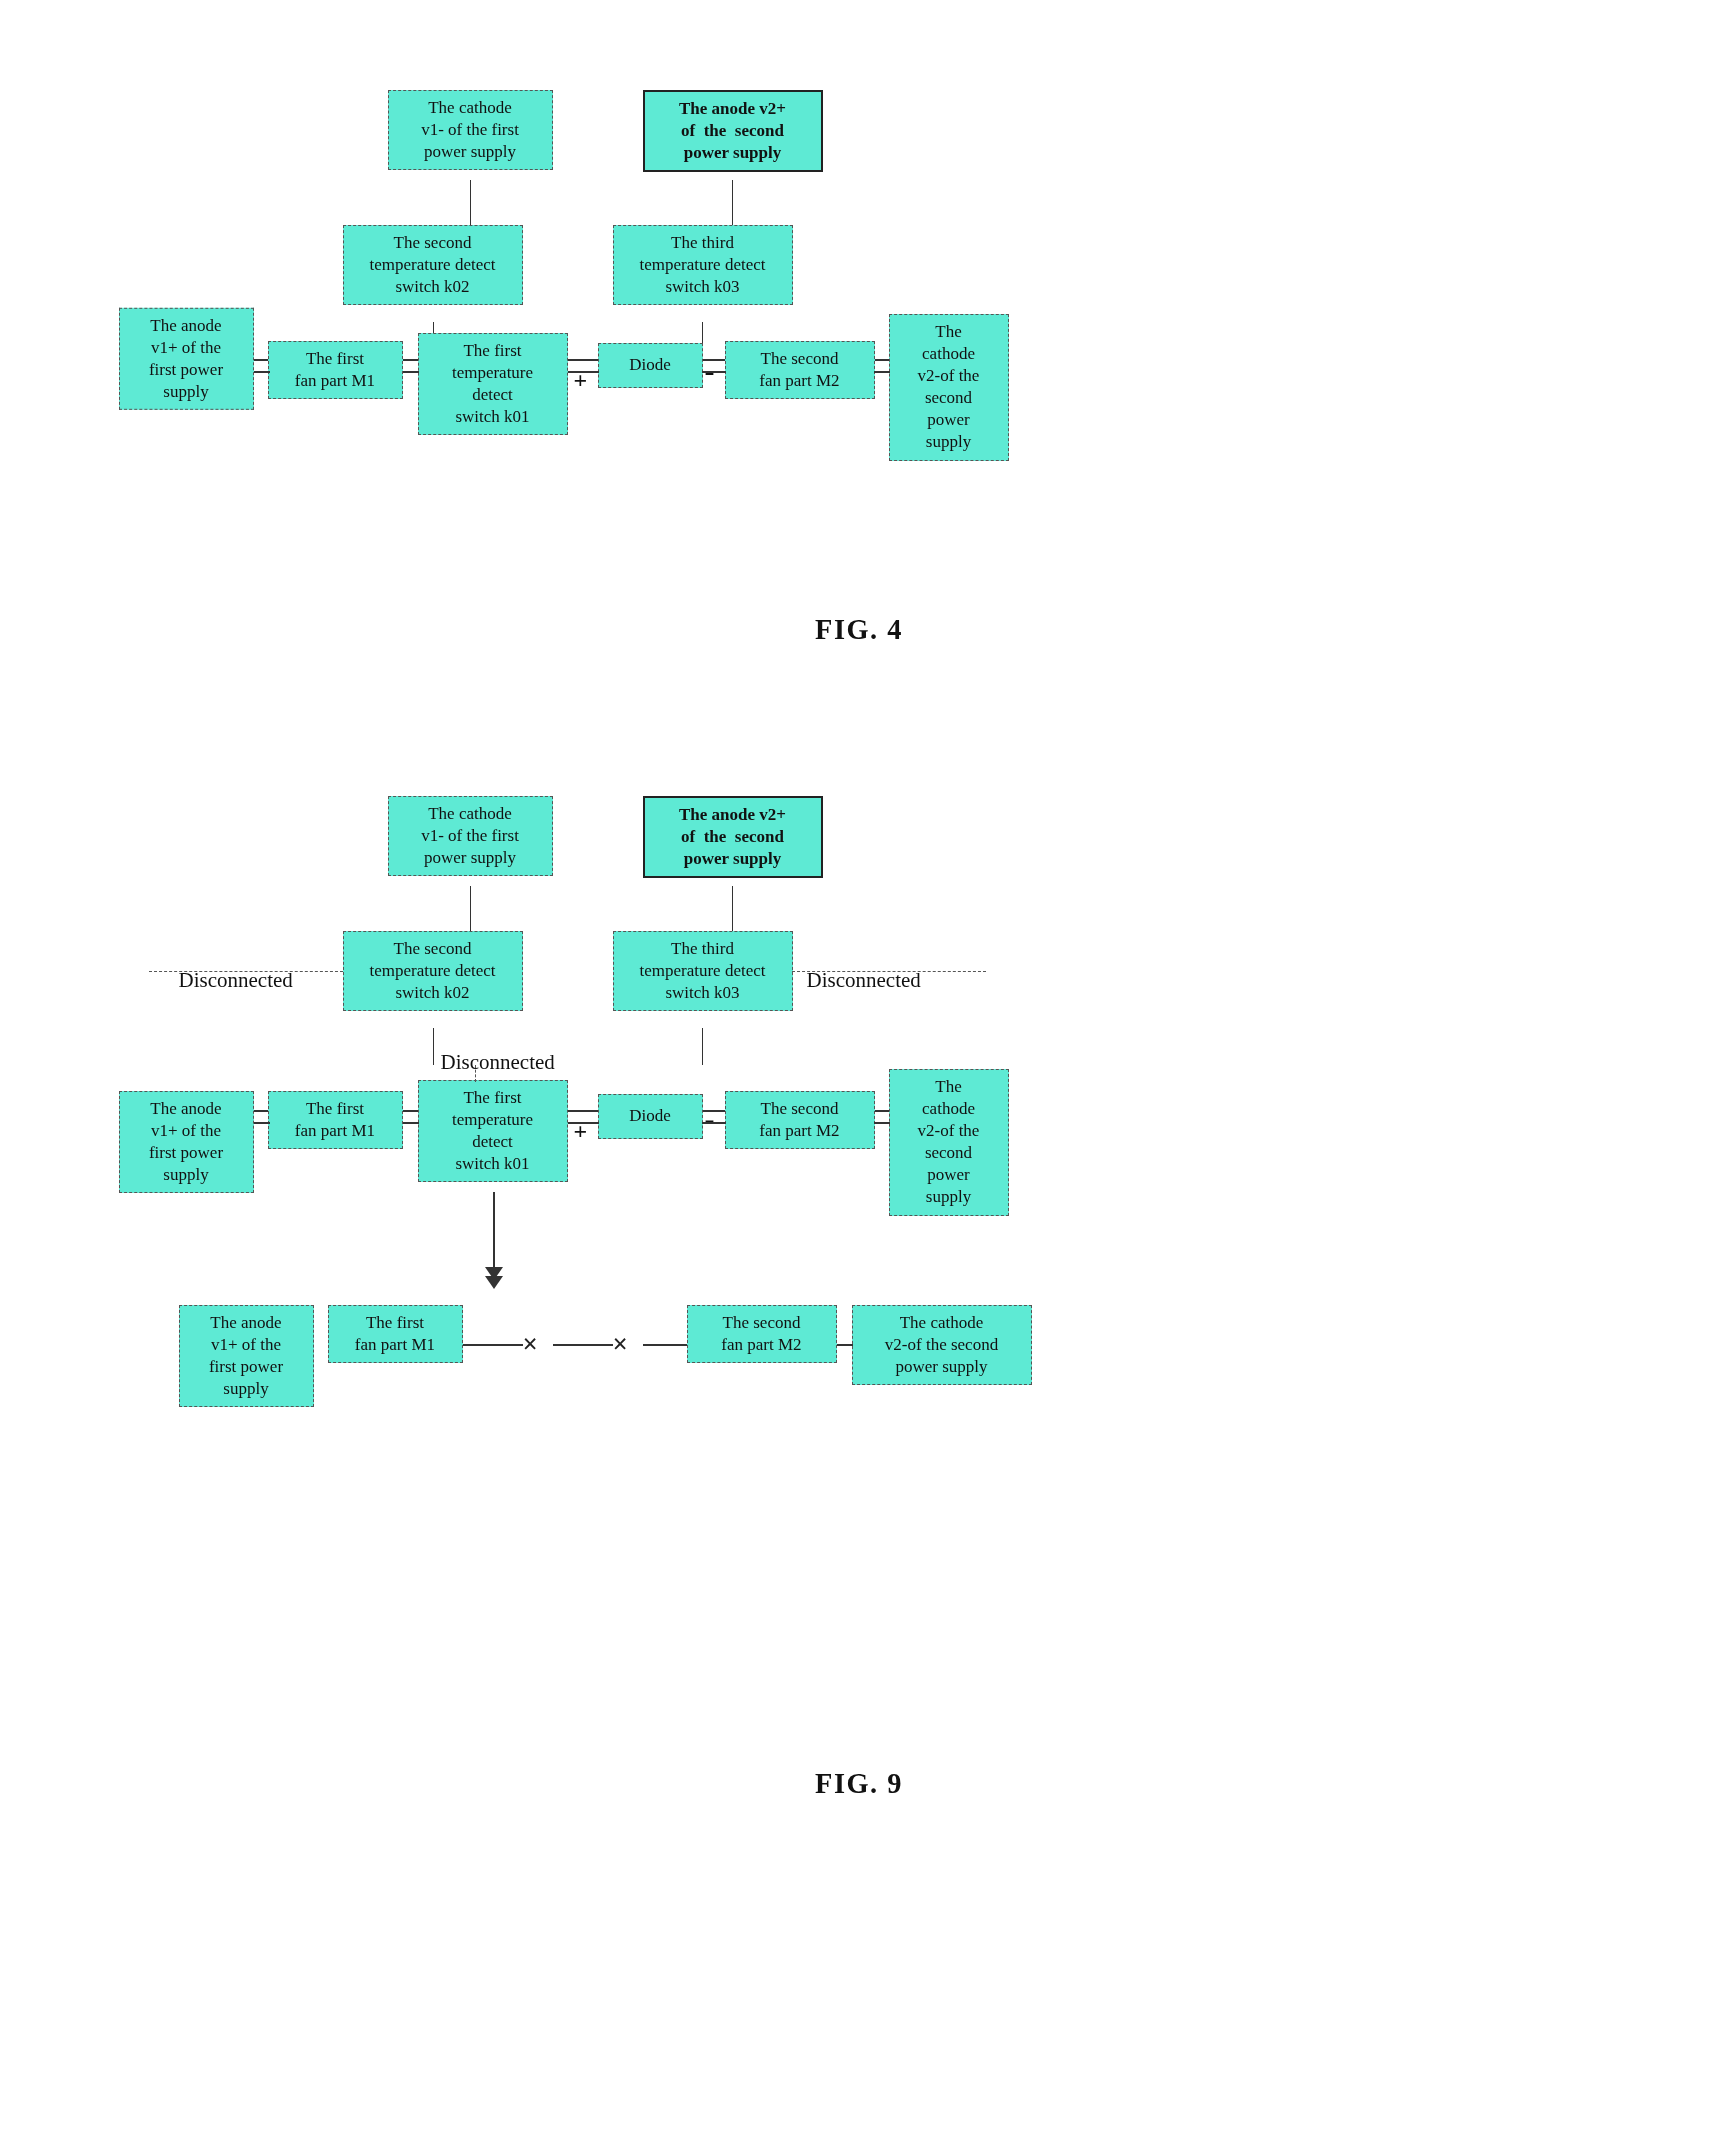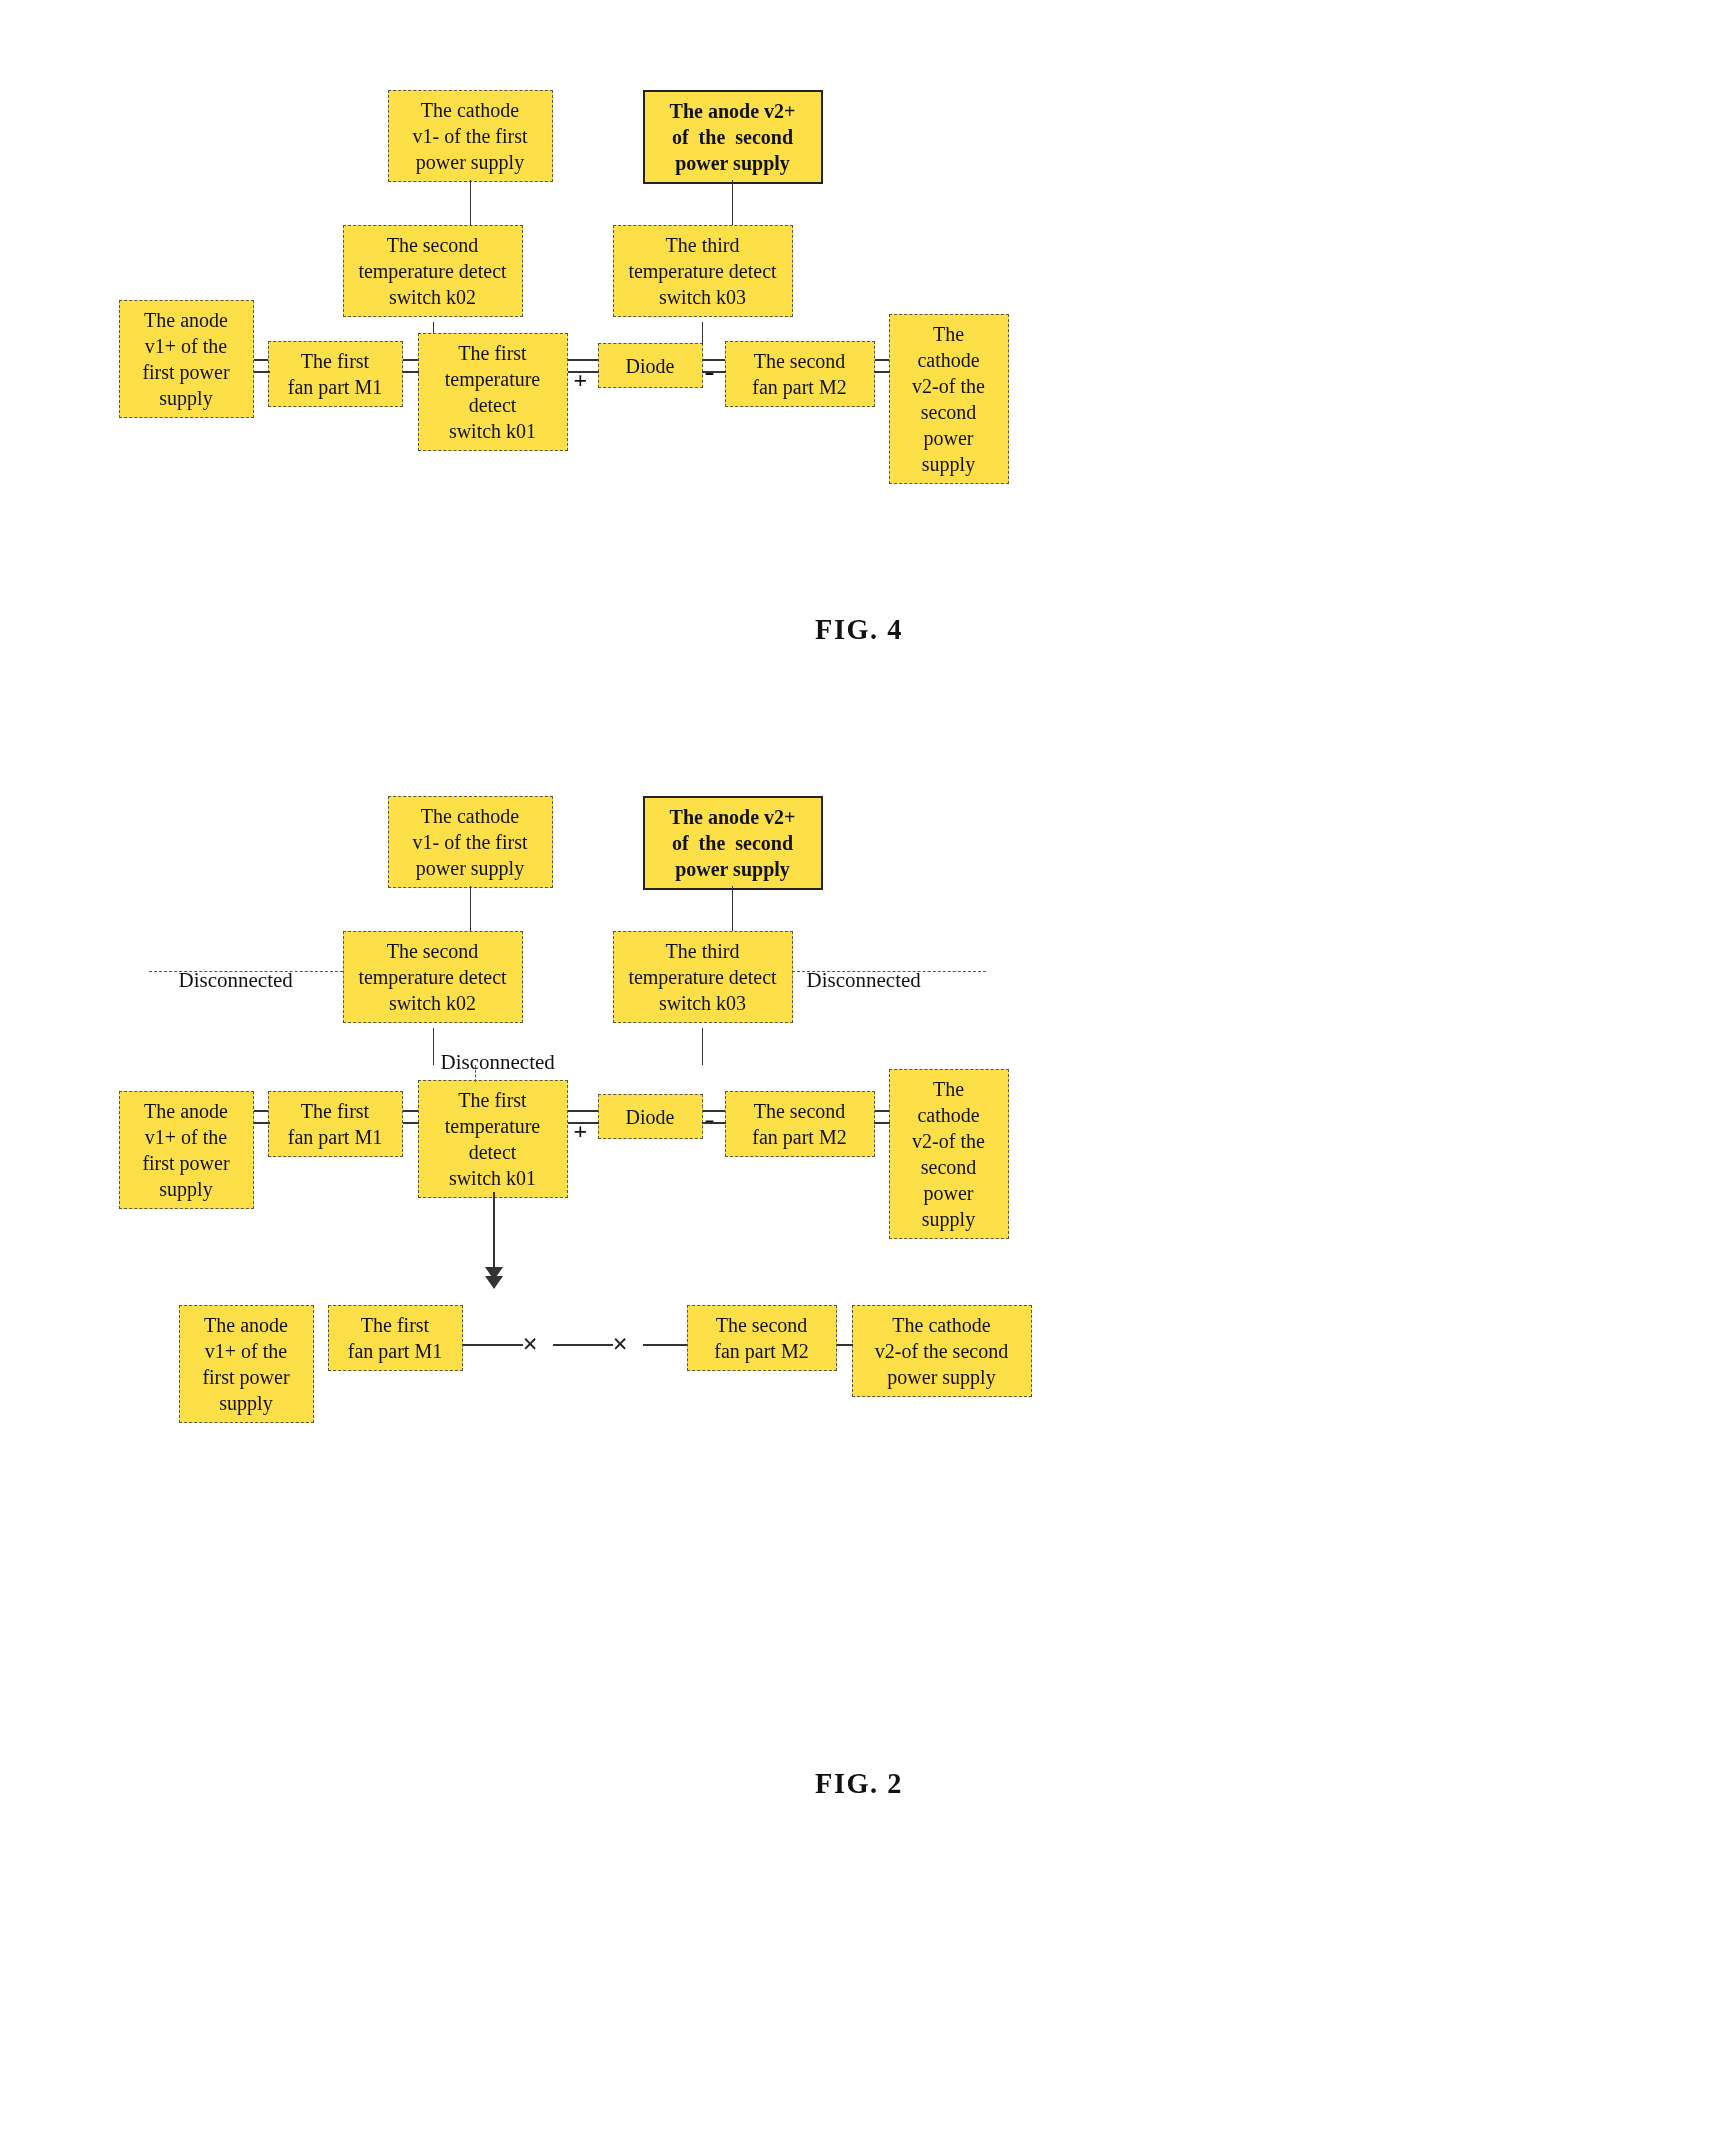--- a/index.html
+++ b/index.html
@@ -17,23 +17,23 @@
       flex-direction: column;
       align-items: center;
       gap: 0;
     }
 
     
     .box {
       border: 1.1px solid #555;
       padding: 6px 9px;
       text-align: center;
-      font-size: 20px;
+      font-size: 17px;
       line-height: 1.3;
-      background: #fde047;
+      background: #5eead4;
     }
     .box.dashed {
       border-style: dashed;
     }
     .box.solid-thick {
       border: 2.2px solid #222;
       font-weight: bold;
     }
 
     
@@ -313,17 +313,17 @@
       </div>
 
       <div class="box dashed abs" style="left:778px; top:524px; width:180px;">
         The cathode<br>v2-of the second<br>power supply
       </div>
 
       <div class="connector-h abs" style="left:763px; top:563px; width:16.5px;"></div>
 
     </div>
 
-    <div class="fig-label">FIG. 2</div>
+    <div class="fig-label">FIG. 9</div>
   </div>
 
 </div>
 
 
 </body></html>

